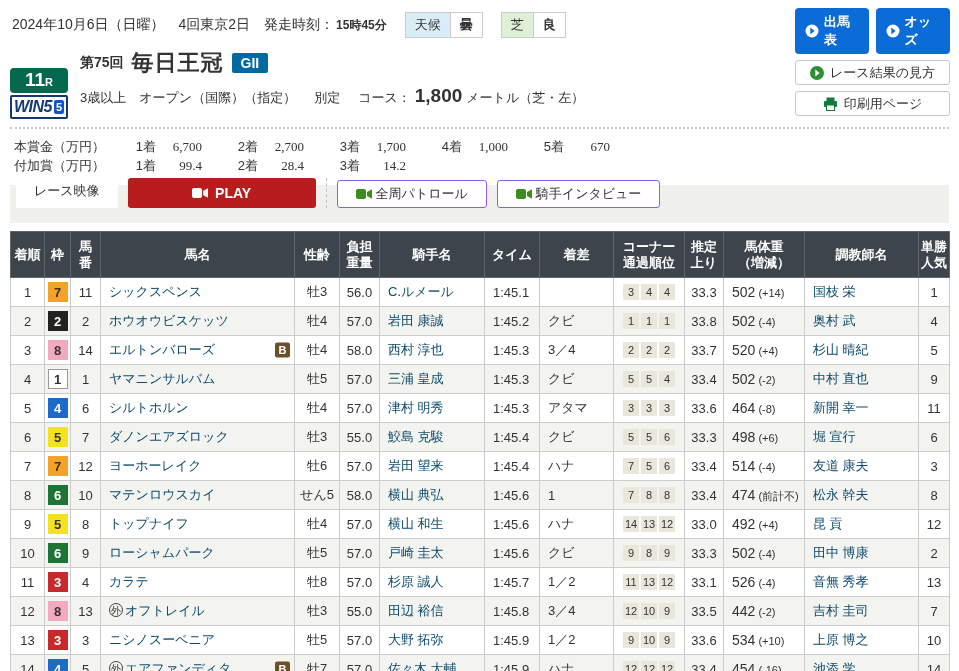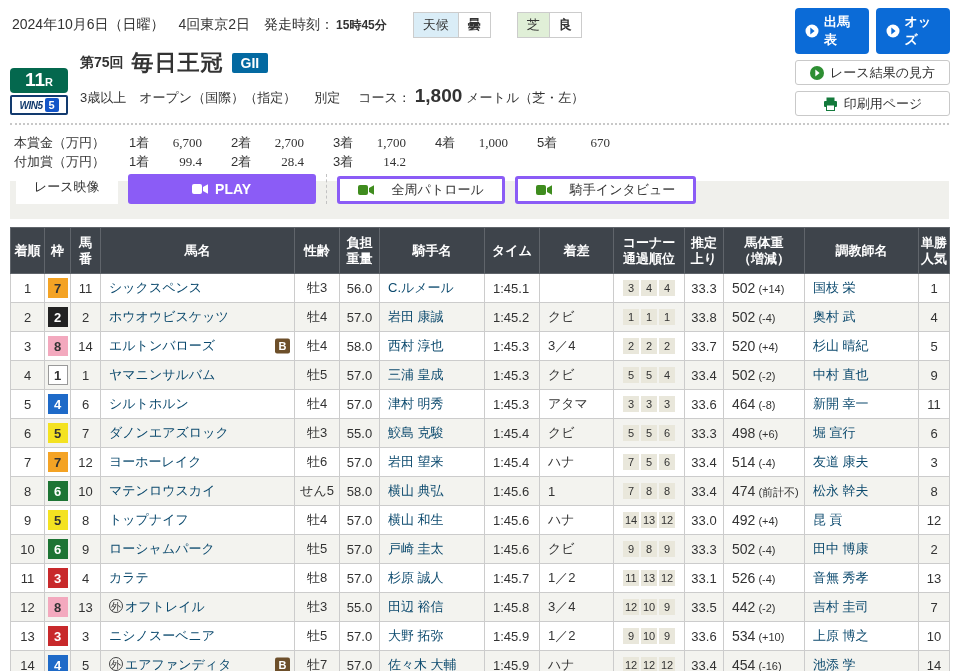--- a/index.html
+++ b/index.html
@@ -4,21 +4,21 @@
 <style>
   * { box-sizing: border-box; margin: 0; padding: 0; }
   html,body { width:959px; height:671px; overflow:hidden; background:#fff;
     font-family:"Liberation Sans","DejaVu Sans",sans-serif; color:#333; font-size:13px; }
   .page { position:relative; width:959px; height:671px; }
 
   
   .topline { padding:12px 10px 0 12px; display:flex; align-items:center; gap:14px; }
   .topline .seg { font-size:14px; }
   .start-time { font-size:12px; font-weight:bold; margin-left:2px; }
-  .badge-group { display:inline-flex; border:1px solid #ccc; background:#fff; margin-left:12px; }
+  .badge-group { display:inline-flex; border:1px solid #ccc; background:#fff; margin-left:4px; }
   .bcell { padding:3px 9px; font-size:13px; background:#fff; }
   .bcell + .bcell { border-left:1px solid #ccc; font-weight:bold; }
   .bcell.lbl-blue { background:#daedf7; font-weight:normal; }
   .bcell.lbl-green { background:#e0efd7; font-weight:normal; }
 
   
   .action-col { position:absolute; top:8px; right:9px; width:155px; }
   .action-row { display:flex; gap:7px; justify-content:flex-end; }
   .btn-blue { display:inline-flex; align-items:center; gap:5px; background:#0b6bd7; color:#fff;
     font-weight:bold; font-size:13px; padding:5px 10px; border-radius:4px; cursor:pointer; }
@@ -27,52 +27,52 @@
     margin-top:6px; cursor:pointer; }
 
   
   .race-head { display:flex; margin:10px 0 0 10px; gap:12px; }
   .race-badges { width:58px;margin-top:20px; }
   .rnum { background:#04684e; color:#fff; text-align:center; border-radius:4px;
     font-weight:bold; font-size:19px; padding:1px 0 2px; }
   .rnum small { font-size:11px; font-weight:bold; }
   .win5 { margin-top:2px; border:2px solid #123a6e; background:#fff; border-radius:2px;
     display:flex; align-items:center; justify-content:center; gap:2px; padding:1px 2px; }
-  .win5 i { font-weight:bold; color:#123a6e; font-size:10px; letter-spacing:-0.5px; }
+  .win5 i { font-weight:bold; color:#123a6e; font-size:16px; letter-spacing:-0.5px; }
   .win5 .w5 { background:#1355c8; color:#fff; font-weight:bold; font-size:11px;
     width:14px; height:14px; line-height:14px; text-align:center; border-radius:2px; }
   .race-title-line { display:flex; align-items:center; gap:8px; }
   .race-edition { font-size:14px; font-weight:bold; }
   .race-title { font-size:22px; font-weight:bold; letter-spacing:1px; }
   .grade-badge { background:#0369a1; color:#fff; font-weight:bold; font-size:14px;
     padding:2px 9px; border-radius:2px; }
   .race-cond { margin-top:7px; font-size:13px; display:flex; align-items:baseline; gap:4px; flex-wrap:wrap;}
   .cond-gap { margin-left:14px; }
   .course-dist { font-size:19px; font-weight:bold; }
   .dotted-sep { border-bottom:2px dotted #c8c8c8; margin:8px 10px 0 10px; }
 
   
   .prizes { margin:8px 0 0 14px; line-height:19px; font-size:13px; }
   .prize-line { display:flex; }
   .prize-label { width:108px; }
   .prize-pair { display:inline-flex; }
-  .prize-rank { width:34px; text-align:center; }
+  .prize-rank { width:34px; text-align:right; }
   .prize-val { width:46px; text-align:right;font-family:Liberation Serif, serif; }
   .prize-pair + .prize-pair { margin-left:22px; }
 
   
   .video-strip { margin:10px 10px 0 10px; background:#f0f0ec; height:38px;
     display:flex; align-items:flex-end; padding:15px 6px; gap:10px; }
   .video-label { background:#fff; padding:8px 18px; font-size:13px; }
-  .btn-play { background:#8b5cf6; color:#fff; font-weight:bold; width:188px; height:30px;
+  .btn-play { background:#b91c1c; color:#fff; font-weight:bold; width:188px; height:30px;
     display:flex; align-items:center; justify-content:center; gap:7px; border-radius:3px;
     font-size:14px; cursor:pointer; }
   .vdiv { border-left:1px dashed #c2c2c2; height:30px; }
-  .btn-video { background:#fff; border:3px solid #8b5cf6; border-radius:3px; height:28px;
-    padding:0 18px; display:flex; align-items:center; gap:18px; font-size:13px; cursor:pointer; }
+  .btn-video { background:#fff; border:1px solid #8b5cf6; border-radius:3px; height:28px;
+    padding:0 18px; display:flex; align-items:center; gap:4px; font-size:13px; cursor:pointer; }
 
   
   table.results { border-collapse:collapse; table-layout:fixed; width:939px; margin:8px 10px 0 10px; }
   .results th { background:#3e444b; color:#fff; font-size:13px; font-weight:bold;
     border:1px solid #60656b; height:46px; text-align:center; white-space:pre-line; line-height:16px; }
   .results td { border:1px solid #ccc; height:29px; font-size:13px; text-align:center;
     padding:1px 2px; vertical-align:middle; }
   .results tr:nth-child(even) td { background:#f3f3ef; }
   .td-left { text-align:left !important; padding-left:8px !important; }
   a.lnk { color:#0c4a6e; cursor:pointer; }

